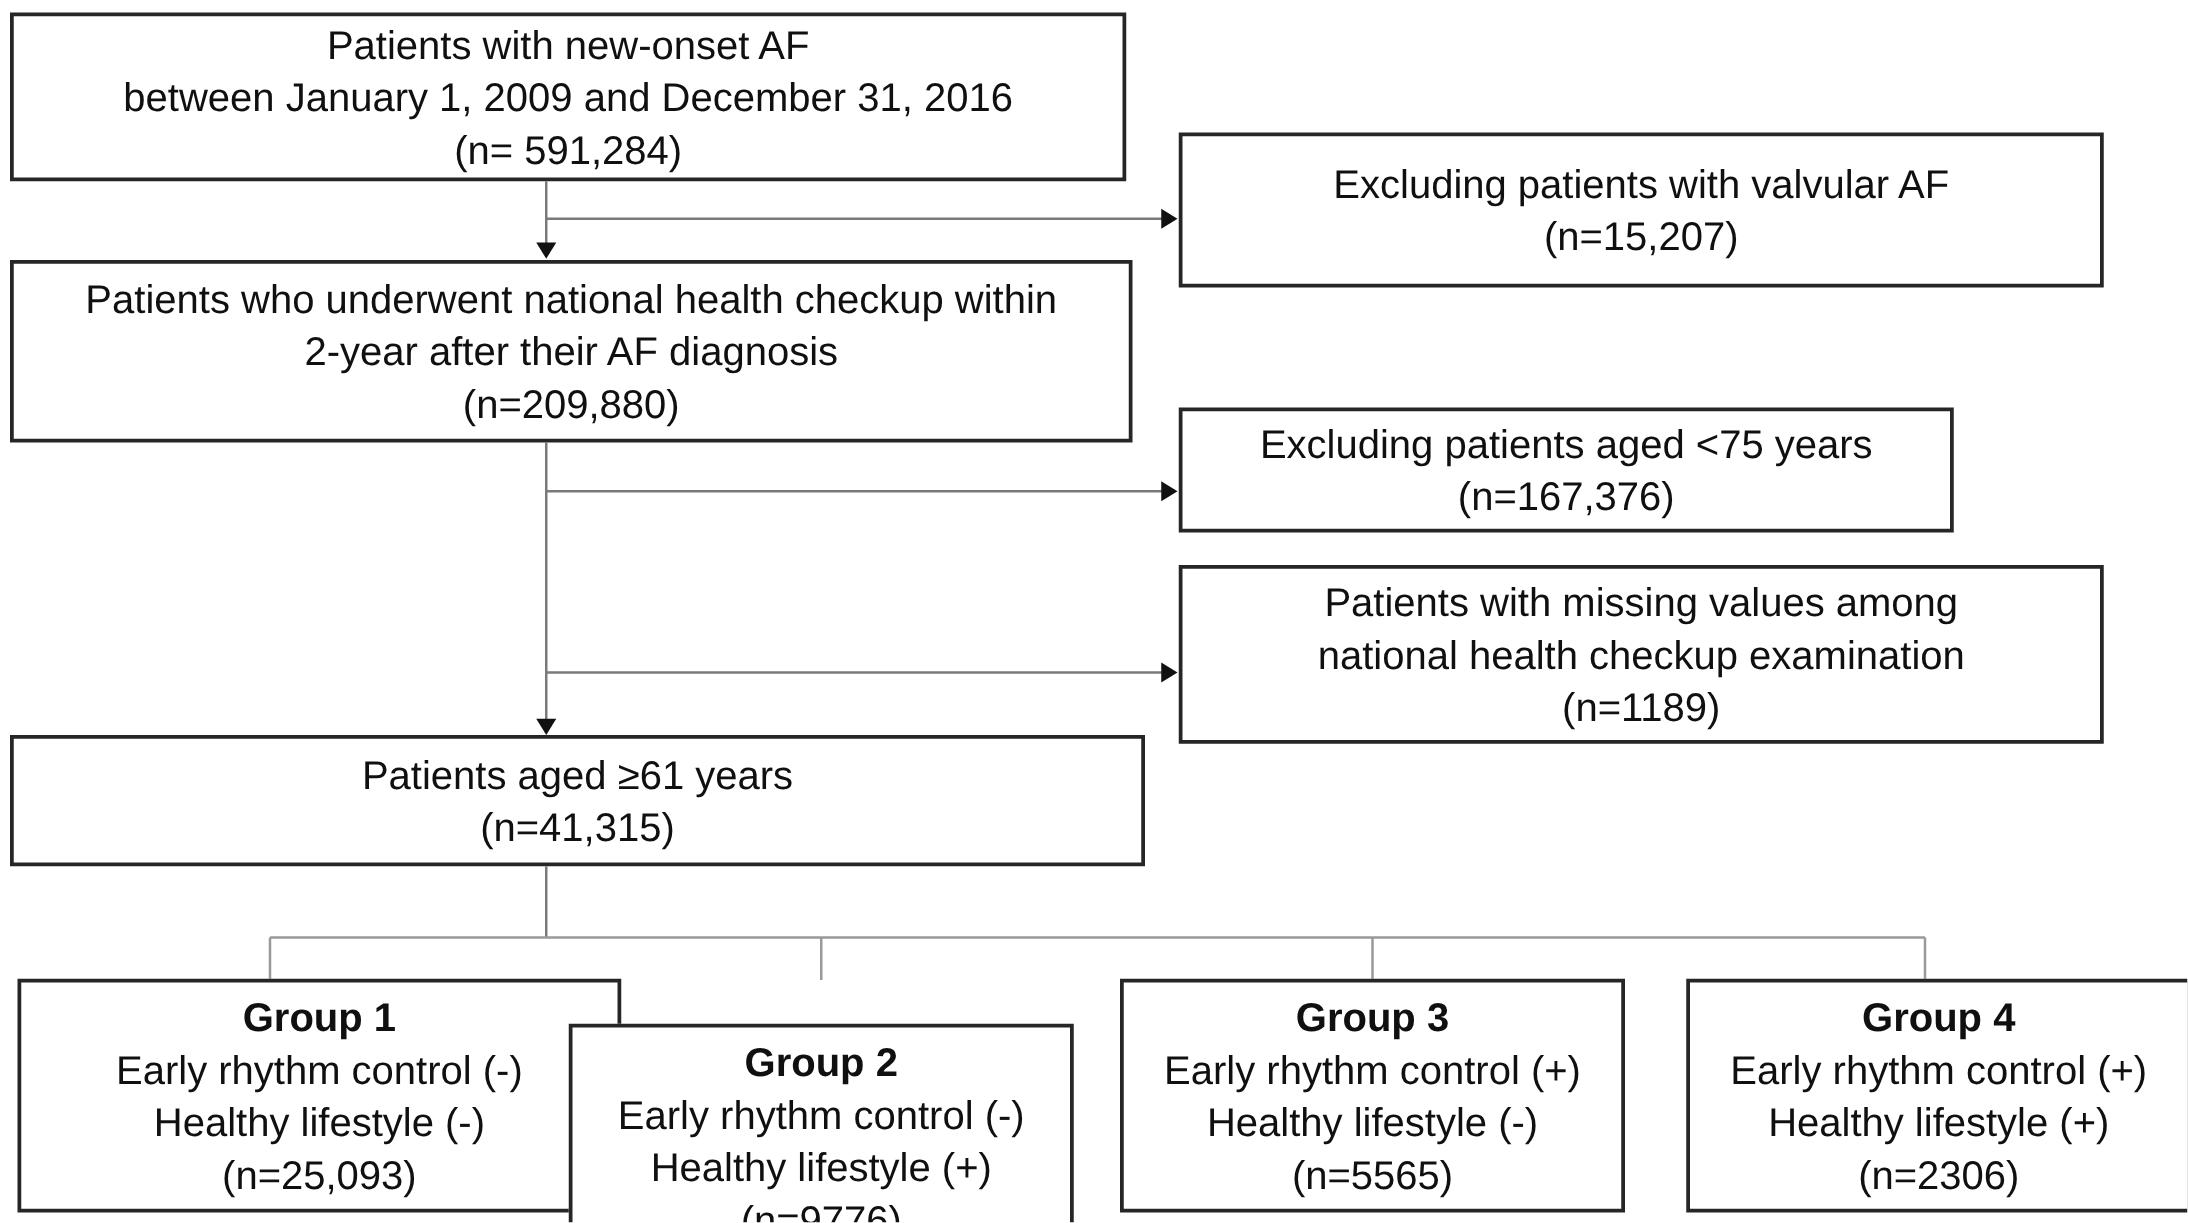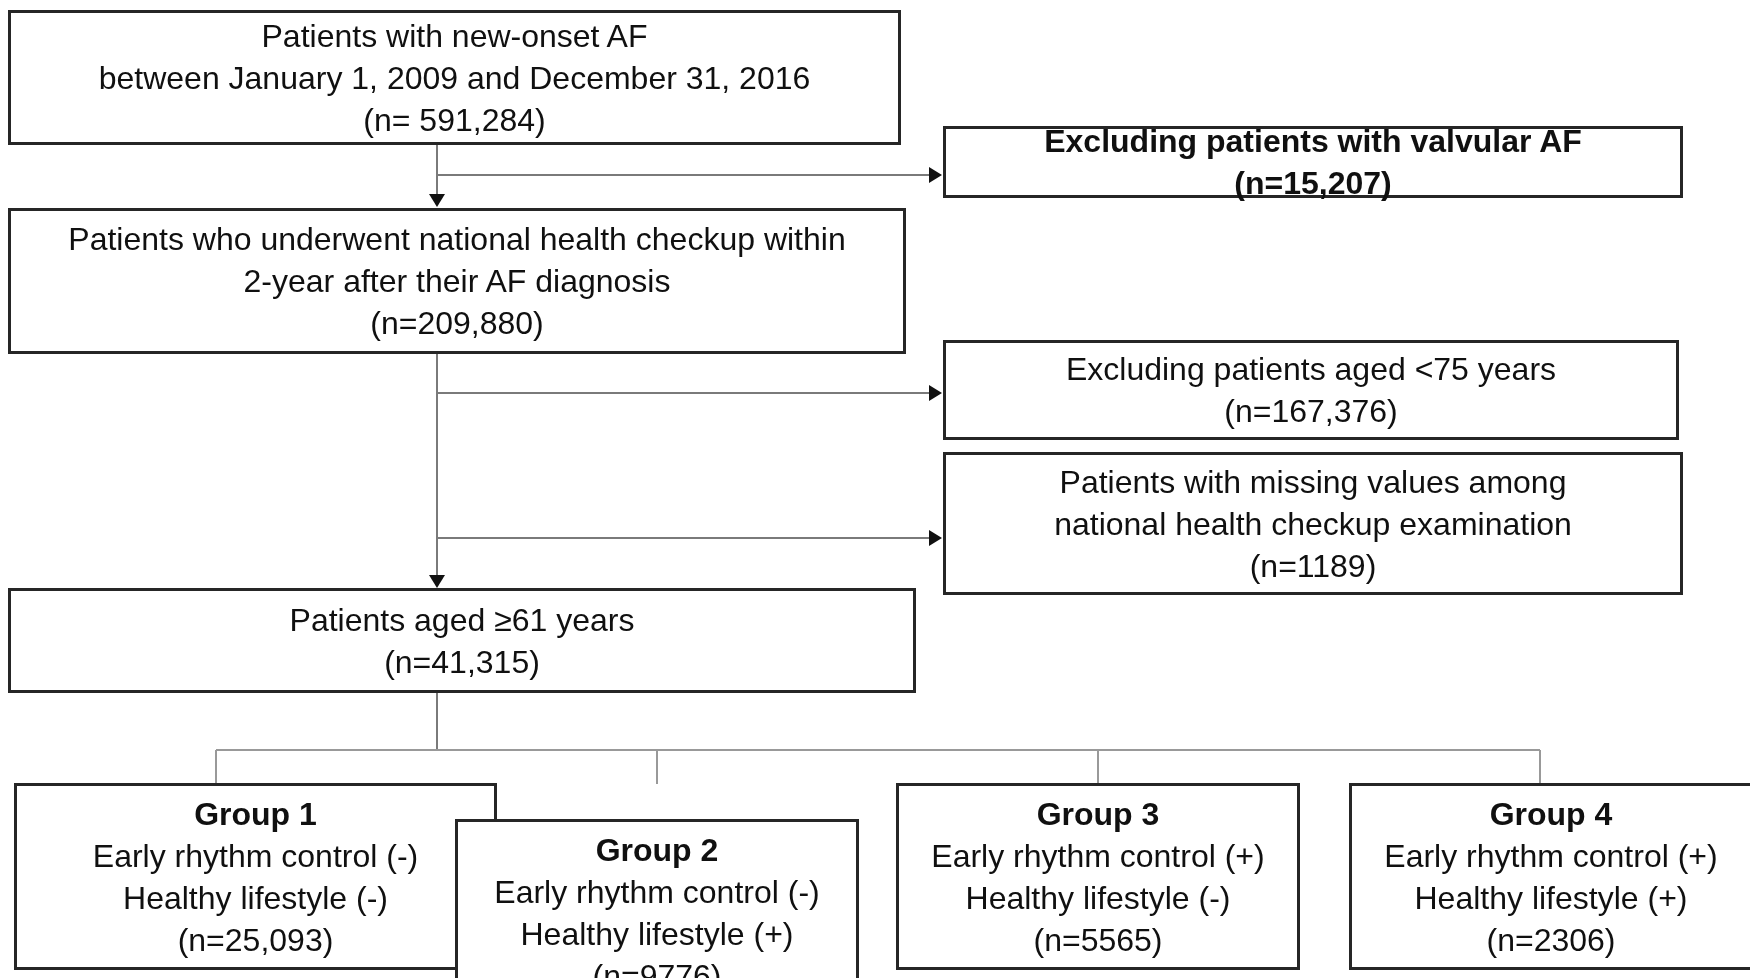--- a/index.html
+++ b/index.html
@@ -31,22 +31,22 @@
     font-size:32px;line-height:42px;
   }
   .fbox .ln{display:block;white-space:nowrap;}
   .fbox .title{font-weight:bold;}
 
   
   .box-a{left:8px;   top:10px;  width:893px; height:135px;}
   .box-b{left:8px;   top:208px; width:898px; height:146px;}
   .box-c{left:8px;   top:588px; width:908px; height:105px;}
   
-  .box-r1{left:943px; top:126px; width:740px; height:72px;font-weight:bold;}
-  .box-r2{left:943px; top:340px; width:736px; height:100px;}
+  .box-r1{left:943px; top:106px; width:740px; height:124px;}
+  .box-r2{left:943px; top:326px; width:620px; height:100px;}
   .box-r3{left:943px; top:452px; width:740px; height:143px;}
   
   .box-g1{left:14px;   top:783px; width:483px; height:187px;}
   .box-g2{left:455px;  top:783px; width:404px; height:187px;margin-top:36px;}
   .box-g3{left:896px;  top:783px; width:404px; height:187px;}
   .box-g4{left:1338px; top:783px; width:404px; height:187px;margin-left:11px;}
 
   line.flow{stroke:var(--connector);stroke-width:2;}
   line.rail{stroke:var(--rail);stroke-width:2;}
   polygon.head{fill:var(--arrow);stroke:none;}

